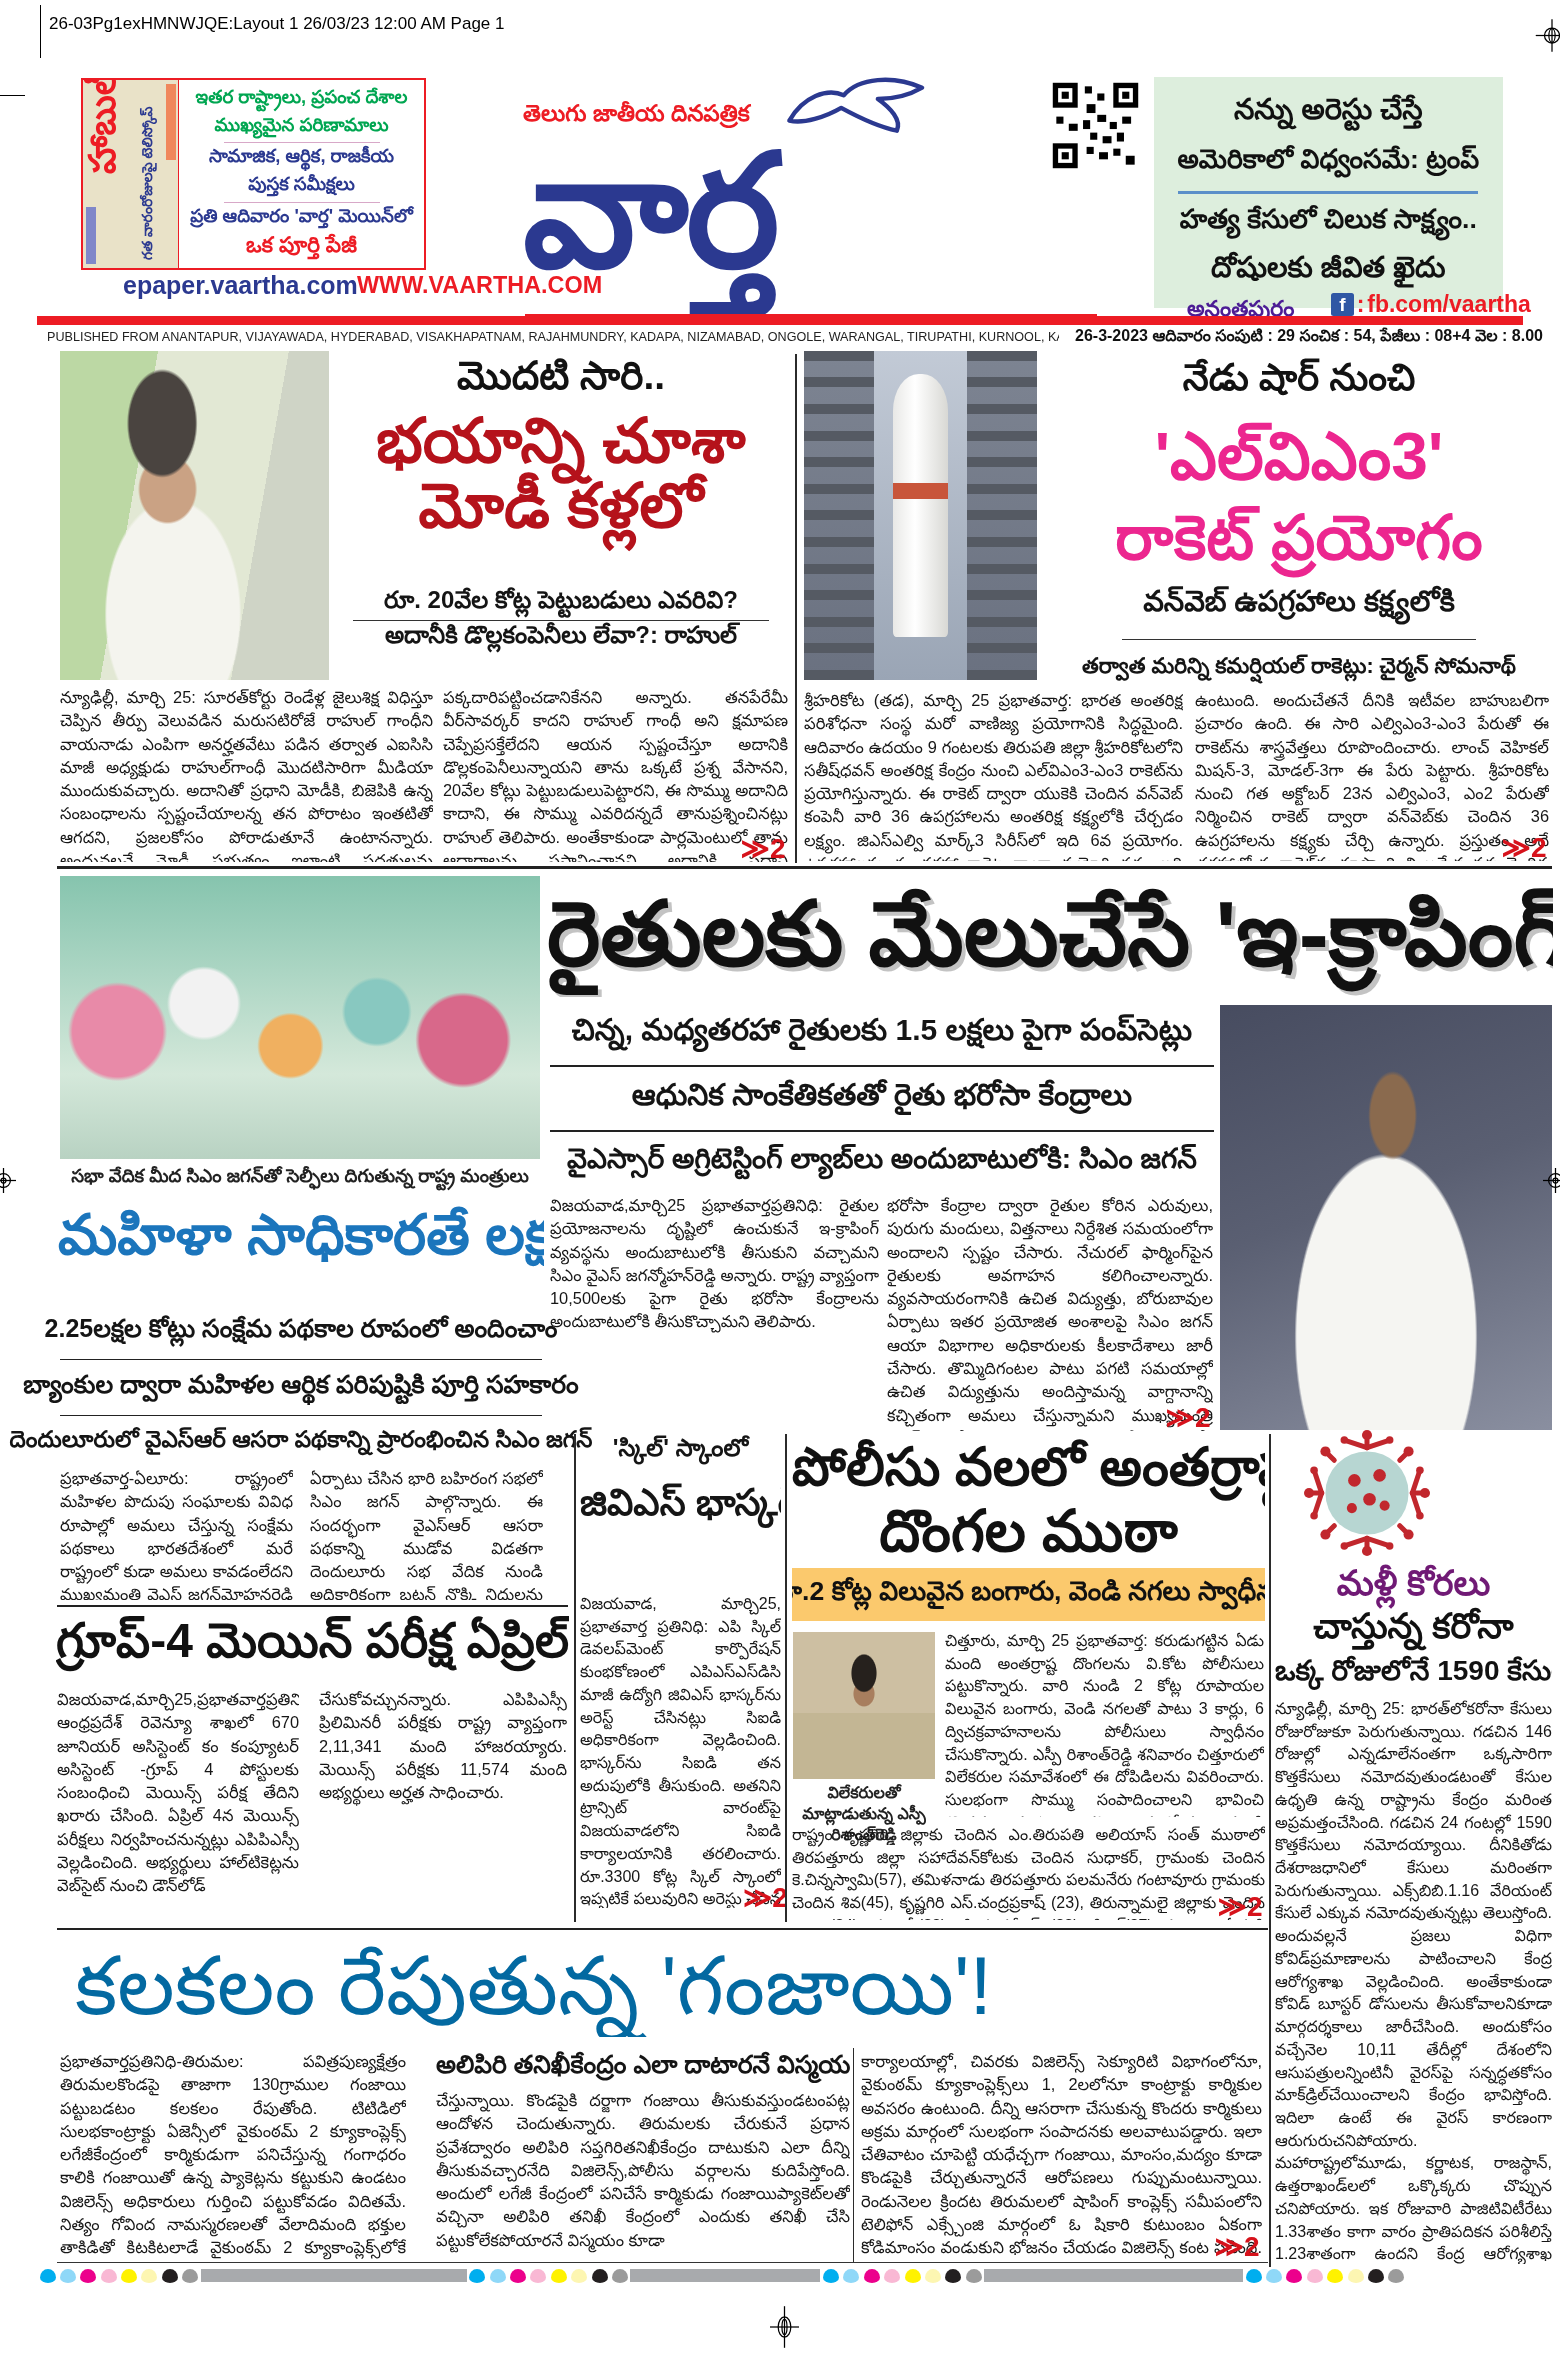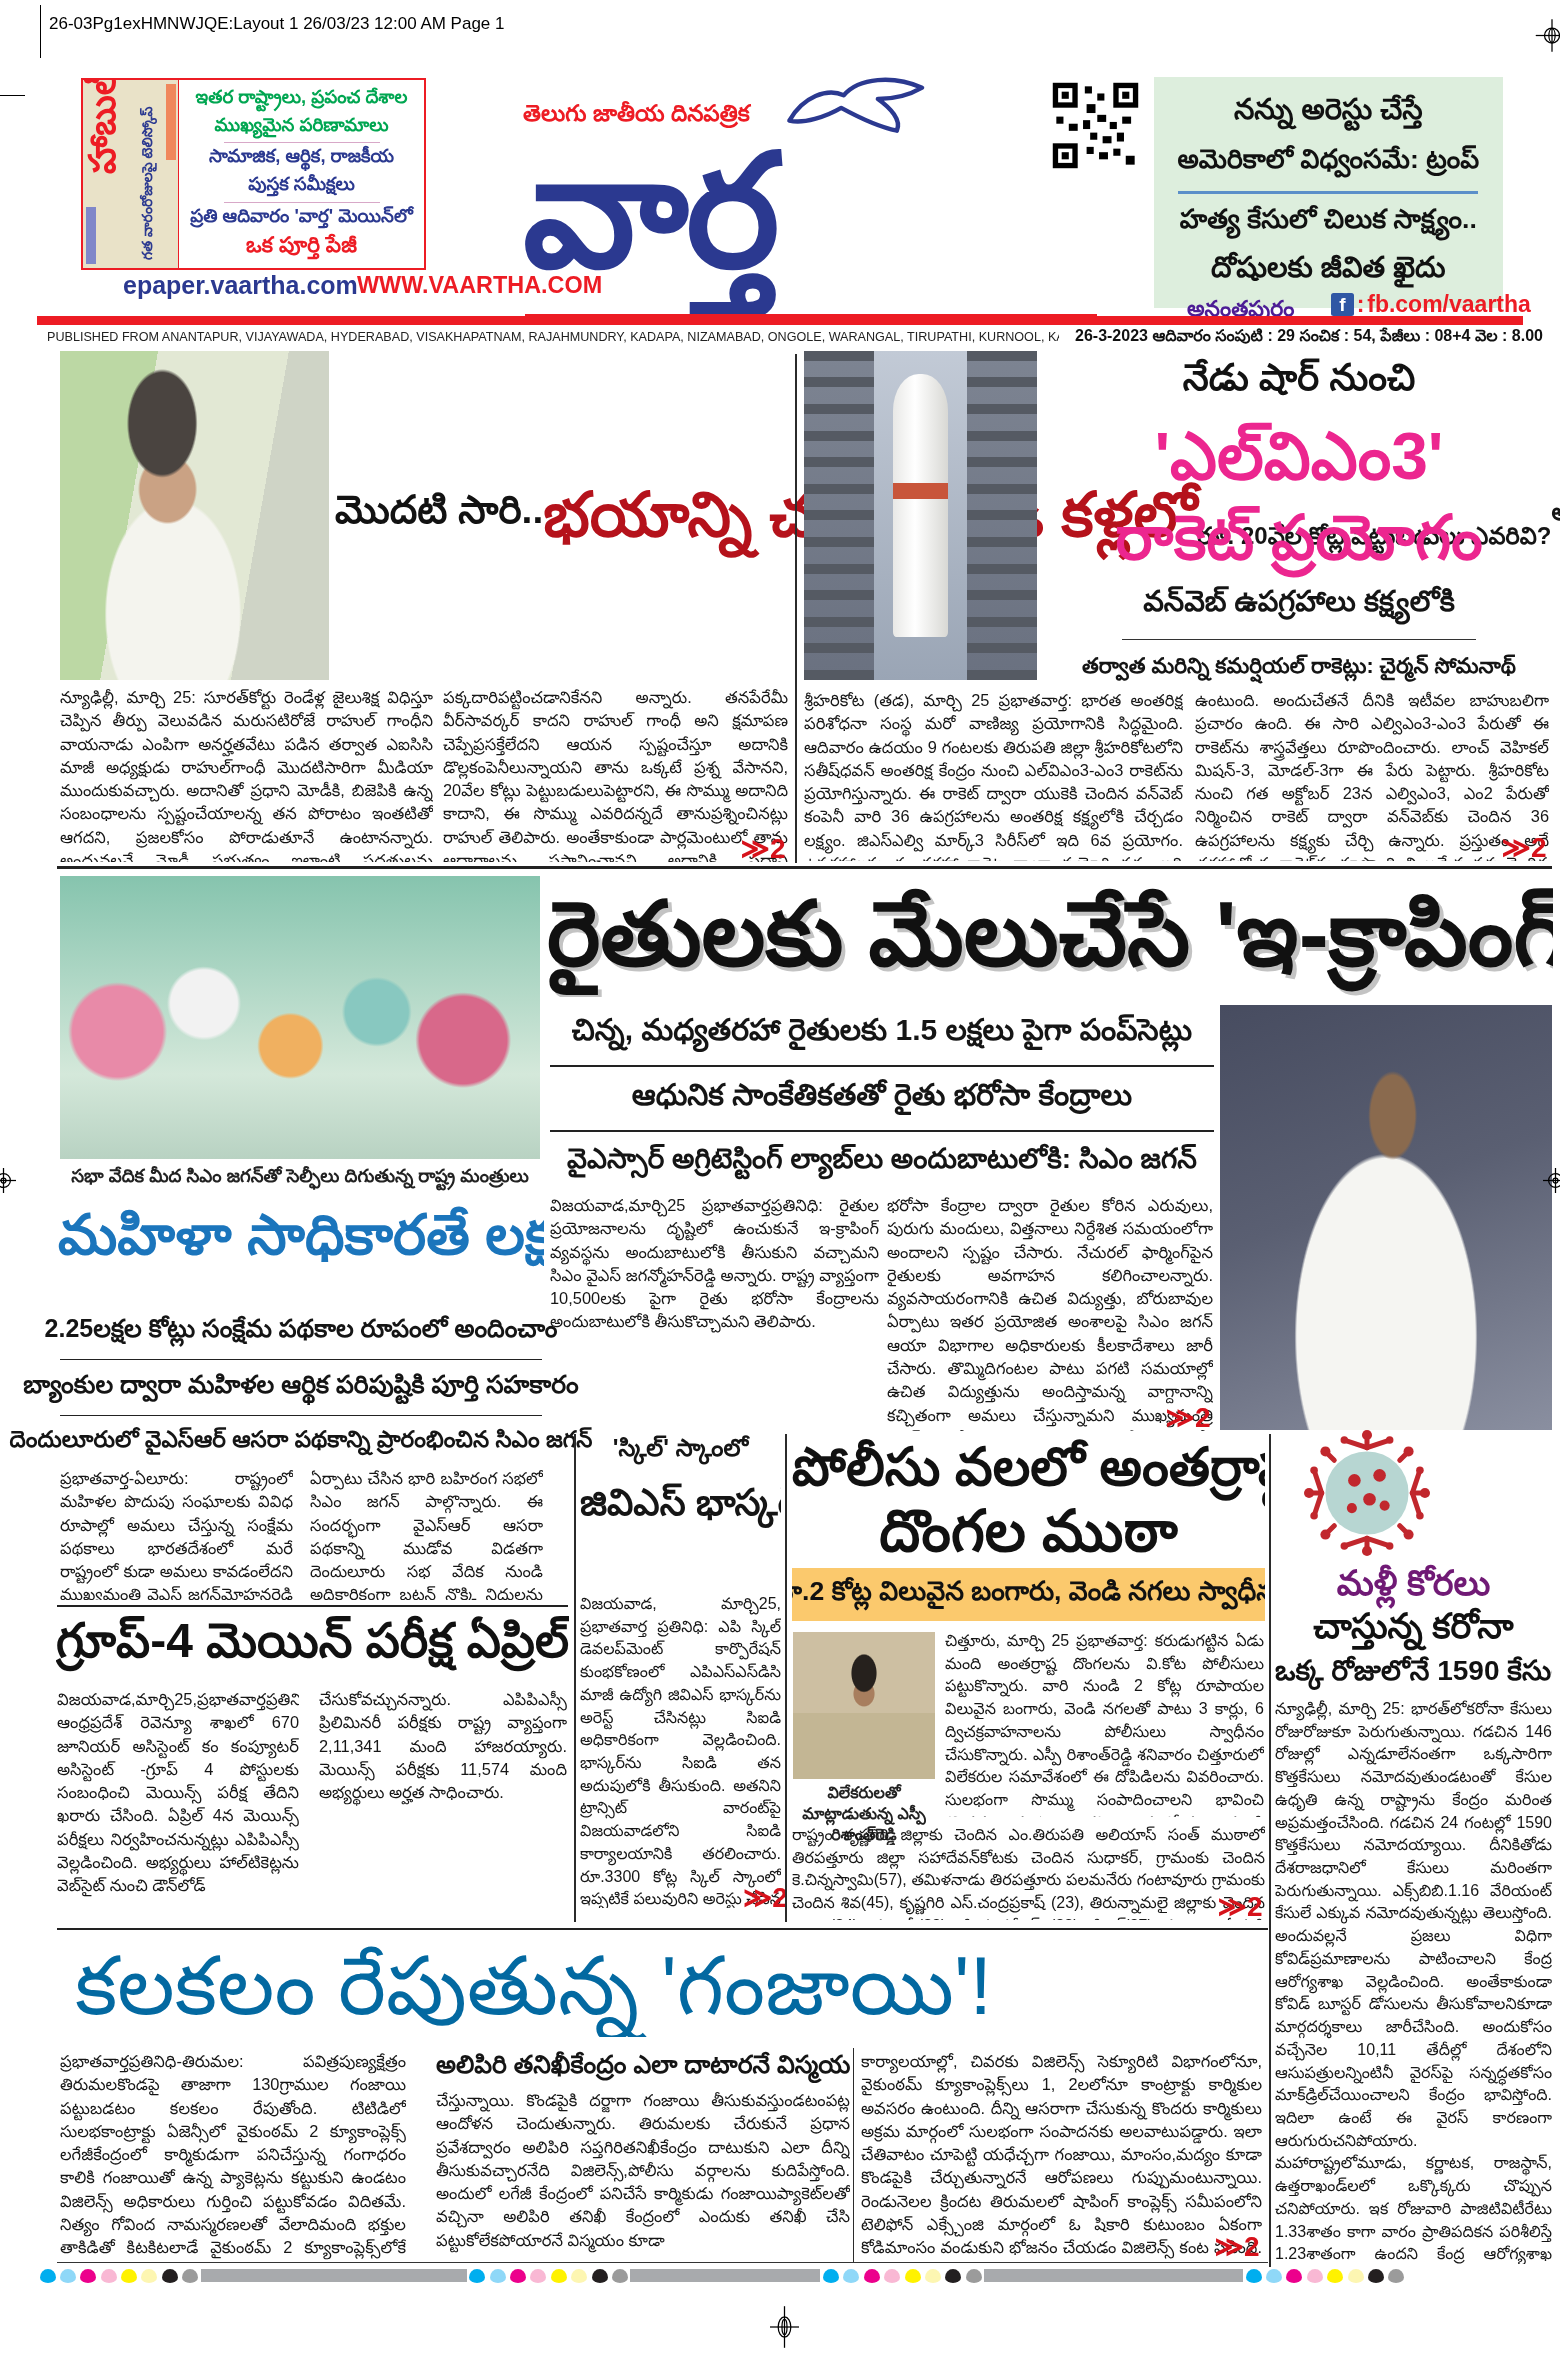--- a/index.html
+++ b/index.html
@@ -170,21 +170,21 @@
     <span class="fbicon">f</span>
     <span class="fbtext">:</span>
     <span class="fbtext">fb.com/vaartha</span>
   </div>
 
   <div class="abs redbar" style="left:37px;top:316px;width:1486px;height:8.9px;"></div>
   <div class="abs nw clip" style="left:47px;top:330px;width:1012px;font-size:12.6px;color:#222;">PUBLISHED FROM ANANTAPUR, VIJAYAWADA, HYDERABAD, VISAKHAPATNAM, RAJAHMUNDRY, KADAPA,  NIZAMABAD, ONGOLE, WARANGAL, TIRUPATHI,  KURNOOL, KARIMNAGAR, MAHABUBNAGAR, KHAMMAM, NELLORE, NALGONDA, GUNTUR, TADEPALLIGUDEM,SRIKAKULAM</div>
   <div class="abs nw b" style="left:1075px;top:327px;font-size:16px;color:#111;">26-3-2023  ఆదివారం సంపుటి : 29  సంచిక : 54,  పేజీలు : 08+4 వెల : 8.00</div>
 
   <div id="rahul-photo" class="abs photo" style="left:60px;top:351px;width:269px;height:329px;"></div>
-  <div class="abs" style="left:335px;top:354px;width:452px;height:322px;display:flex;flex-direction:row;align-items:center;justify-content:space-between;">
+  <div class="abs" style="left:335px;top:354px;width:452px;height:322px;display:flex;flex-direction:column;align-items:center;justify-content:flex-start;">
     <div class="kicker nw" style="font-size:39px;">మొదటి సారి..</div>
     <div class="red-head nw" style="font-size:62px;">భయాన్ని చూశా</div>
     <div class="red-head nw" style="font-size:62px;">మోడీ కళ్లలో</div>
     <div class="subline nw" style="font-size:24px;margin-top:48px;">రూ. 20వేల కోట్ల పెట్టుబడులు ఎవరివి?</div>
     <div style="width:92%;height:1.3px;background:#333;"></div>
     <div class="subline nw" style="font-size:24px;">అదానీకి డొల్లకంపెనీలు లేవా?: రాహుల్</div>
   </div>
   <div class="abs body-col" style="left:60px;top:686px;width:373px;height:176px;">న్యూఢిల్లీ, మార్చి 25: సూరత్‌కోర్టు రెండేళ్ల జైలుశిక్ష విధిస్తూ చెప్పిన తీర్పు వెలువడిన మరుసటిరోజే రాహుల్ గాంధీని వాయనాడు ఎంపిగా అనర్హతవేటు పడిన తర్వాత ఎఐసిసి మాజీ అధ్యక్షుడు రాహుల్‌గాంధీ మొదటిసారిగా మీడియా ముందుకువచ్చారు. అదానితో ప్రధాని మోడీకి, బిజెపికి ఉన్న సంబంధాలను స్పష్టంచేయాలన్న తన పోరాటం ఇంతటితో ఆగదని, ప్రజలకోసం పోరాడుతూనే ఉంటానన్నారు. అందువల్లనే మోడీ ప్రభుత్వం ఇలాంటి పద్ధతులను అవలంభిస్తోందన్నారు. మొదటిసారిగా మోడీ కళ్లల్లో భయం కనిపిస్తున్నదని రాహుల్ పేర్కొన్నారు. అంతేకాకుండా తనను ఒబిసి కులాల వ్యతిరేకిని అని చిత్రించడం కూడా ఆదానీ వ్యవహారంనుంచి ప్రజలను</div>
   <div class="abs body-col" style="left:443px;top:686px;width:345px;height:176px;">
     <span>పక్కదారిపట్టించడానికేనని అన్నారు. తనపేరేమీ వీర్‌సావర్కర్ కాదని రాహుల్ గాంధీ అని క్షమాపణ చెప్పేప్రసక్తేలేదని ఆయన స్పష్టంచేస్తూ అదానికి డొల్లకంపెనీలున్నాయని తాను ఒక్కటే ప్రశ్న వేసానని, 20వేల కోట్లు పెట్టుబడులుపెట్టారని, ఈ సొమ్ము అదానిది కాదాని, ఈ సొమ్ము ఎవరిదన్నదే తానుప్రశ్నించినట్లు రాహుల్ తెలిపారు. అంతేకాకుండా పార్లమెంటులో తాను ఆధారాలను ప్రస్తావించానని అదానికి ప్రధాని నరేంద్రమోడీకి ఉన్న సాన్నిహిత్యంపై రుజువులు చూపానని ఆయన అన్నారు. అయితే తన వ్యాఖ్యలు, ప్రసంగాలను రికార్డులనుంచి తొలగించారని స్పీకర్‌కు తాను సమగ్ర లేఖను కూడా రాసినట్లు తెలిపారు.</span>

